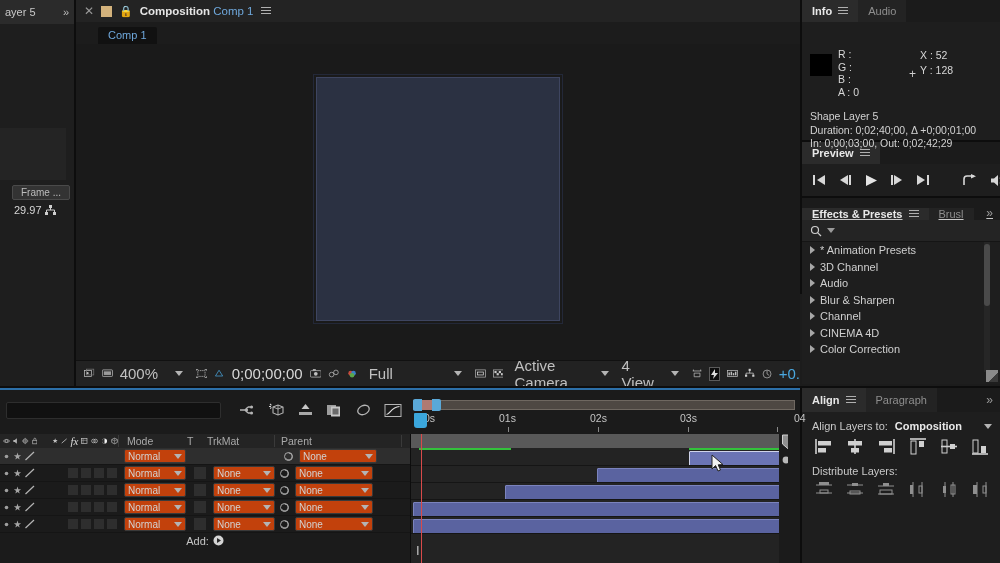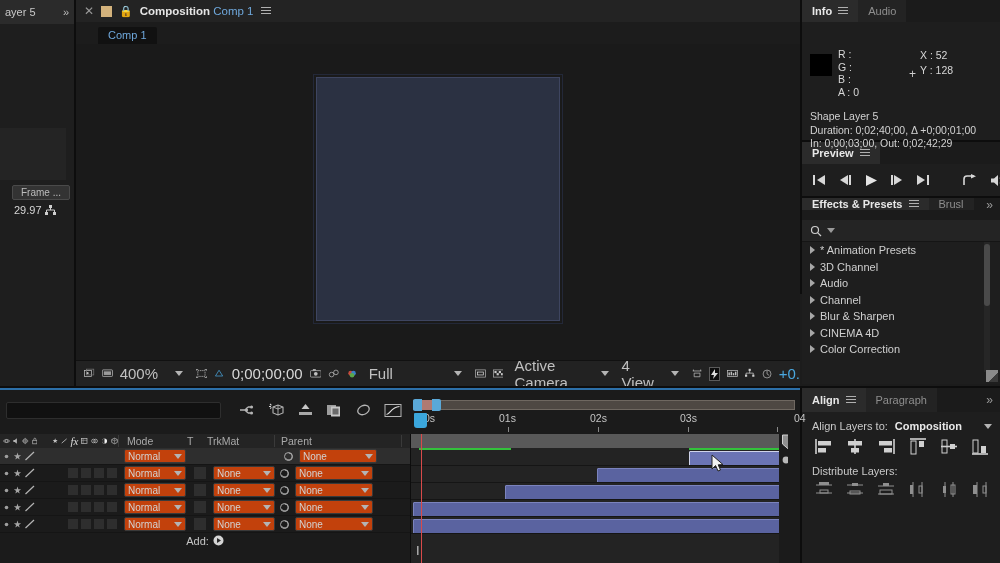--- a/index.html
+++ b/index.html
@@ -58,21 +58,21 @@
   .xy { position:absolute; left:118px; top:26px; line-height:15px; font-size:10.5px; color:#d7d7d7;}
   .plus { position:absolute; left:107px; top:45px; color:#cfcfcf; font-size:12px;}
   .infolines { position:absolute; left:8px; top:88px; line-height:13.5px; font-size:10.5px; color:#d2d2d2; white-space:nowrap;}
 
   #previewPanel { height:56px; background:#1e1e1e; border-top:2px solid #0d0d0d;}
   #previewTabs { height:22px; display:flex; background:#1b1b1b;}
   #previewBtns { height:34px; display:flex; align-items:center; padding:0 10px; gap:12px;}
   #previewBtns .pb { color:#d7d7d7; font-size:13px; line-height:1;}
 
   #fxPanel { height:188px; background:#1e1e1e; border-top:2px solid #0d0d0d; position:relative;}
-  #fxTabs { height:22px; display:flex; background:#1b1b1b; align-items:flex-start;}
+  #fxTabs { height:22px; display:flex; background:#1b1b1b; align-items:flex-end;text-decoration:underline;}
   .chev { margin-left:auto; padding:0 7px; display:flex;align-items:center;color:#9a9a9a;font-size:12px;}
   #fxSearch { height:22px; background:#242424; display:flex; align-items:center; padding:0 8px; gap:5px; border-bottom:1px solid #151515;}
   #fxList { position:absolute; top:44px; left:0; right:0; bottom:10px; background:#1e1e1e; overflow:hidden;}
   .fxitem { display:flex; align-items:center; gap:5px; height:16.5px; padding-left:8px; font-size:11px; color:#cfcfcf;}
   #fxScrollTrack{position:absolute;right:10px;top:44px;bottom:12px;width:6px;background:#262626;}
   #fxScrollThumb{position:absolute;right:10px;top:46px;width:6px;height:62px;background:#4a4a4a;border-radius:3px;}
   #fxResize{position:absolute;right:2px;bottom:2px;width:12px;height:12px;background:linear-gradient(135deg,#8a8a8a 0 60%,#3a3a3a 60% 100%);}
 
   
   #alignPanel { left:800px; top:386px; width:200px; height:177px; background:#1e1e1e; border-left:2px solid #0d0d0d; border-top:2px solid #0d0d0d;}
@@ -353,25 +353,25 @@
         <div class="fxitem">
             <span class="tri-r"></span>
             <span>3D Channel</span>
           </div>
         <div class="fxitem">
             <span class="tri-r"></span>
             <span>Audio</span>
           </div>
         <div class="fxitem">
             <span class="tri-r"></span>
-            <span>Channel</span>
+            <span>Blur &amp; Sharpen</span>
           </div>
         <div class="fxitem">
             <span class="tri-r"></span>
-            <span>Blur &amp; Sharpen</span>
+            <span>Channel</span>
           </div>
         <div class="fxitem">
             <span class="tri-r"></span>
             <span>CINEMA 4D</span>
           </div>
         <div class="fxitem">
             <span class="tri-r"></span>
             <span>Color Correction</span>
           </div>
       </div>

